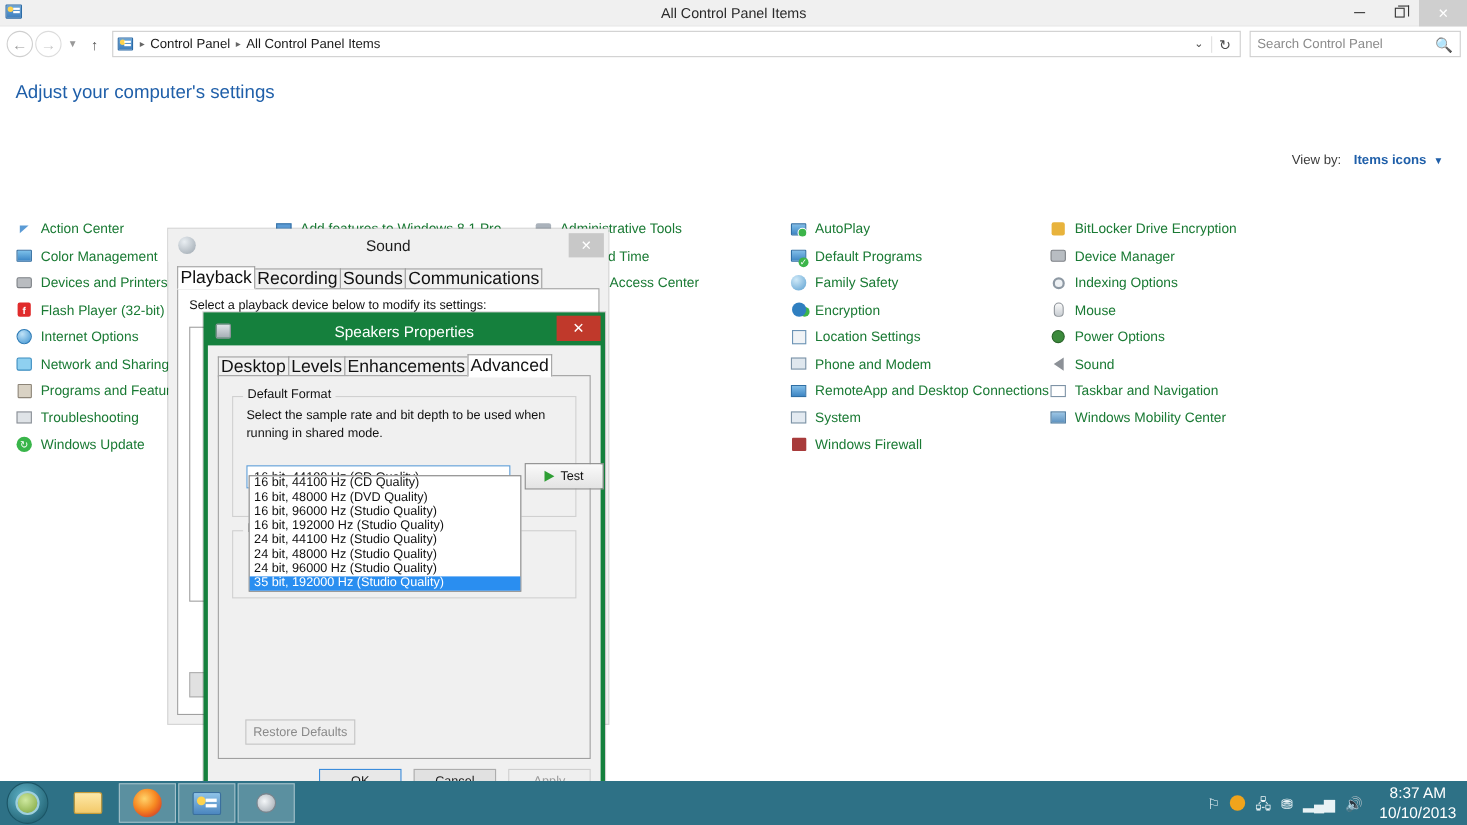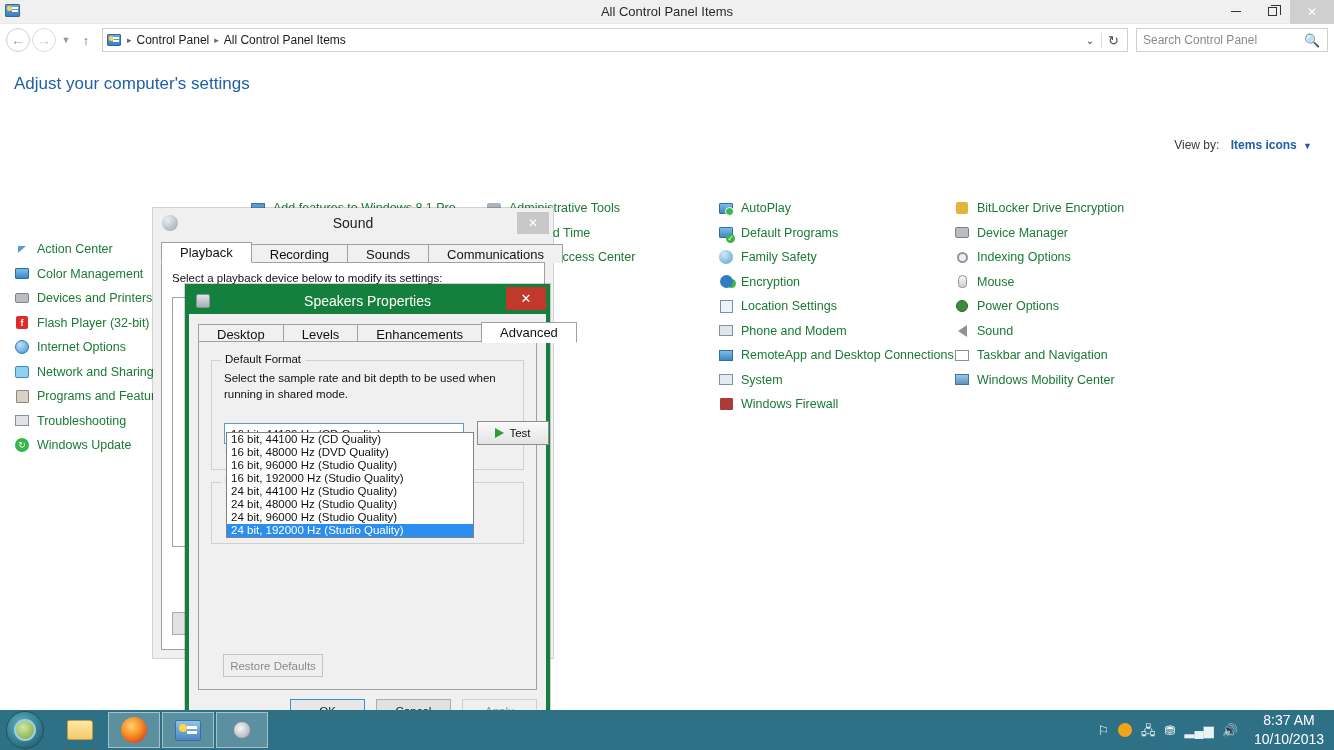--- a/index.html
+++ b/index.html
@@ -88,21 +88,21 @@
   .viewby {
     position: absolute; right: 22px; top: 82px;
     font-size: 12px; color: #444;
   }
   .viewby .lbl { color: #3b3b3b; }
   .viewby .val { color: #1f5fa9; margin-left: 8px; font-weight: bold; }
   .viewby .arrow { color: #1f5fa9; font-size: 9px; margin-left: 3px; }
 
   .cp-grid { position: absolute; left: 0; top: 140px; right: 0; }
   .cp-col { position: absolute; top: 0; }
-  .cp-col.c1 { left: 14px; width: 240px; margin-top: 41px; }
+  .cp-col.c1 { left: 14px; width: 240px; }
   .cp-col.c2 { left: 250px; width: 230px; }
   .cp-col.c3 { left: 486px; width: 230px; }
   .cp-col.c4 { left: 718px; width: 238px; }
   .cp-col.c5 { left: 954px; width: 250px; }
   .cp-item {
     height: 24.5px; display: flex; align-items: center;
     font-size: 12.5px; color: #1a7a34; white-space: nowrap;
   }
   .cp-item .ic {
     width: 16px; height: 16px; margin-right: 7px; flex: 0 0 auto;
@@ -152,21 +152,21 @@
   .sound-tb { height: 30px; background: #f0f0f0; display: flex; align-items: center; position: relative; }
   .sound-tb .ico { width: 16px; height: 16px; margin-left: 9px;
     border-radius: 50%; background: radial-gradient(circle at 35% 30%,#e9eef2,#9aa4ad); }
   .sound-tb .t { position: absolute; left: 0; right: 0; text-align: center;
     font-size: 14px; color: #1c1c1c; }
   .sound-tb .x { position: absolute; right: 4px; top: 4px; width: 32px; height: 22px;
     background: #c8c8c8; color: #fff; display: flex; align-items: center; justify-content: center; font-size: 12px; }
   .sound-body { position: absolute; left: 8px; right: 8px; top: 34px; bottom: 8px; }
   .tabstrip { display: flex; align-items: flex-end; height: 21px; }
   .tab {
-    height: 19px; padding: 0 18px; font-size: 13px; color: #111;
+    height: 19px; padding: 0 2px; font-size: 16px; color: #111;
     background: #f0f0f0; border: 1px solid #a0a0a0; border-bottom: none;
     display: flex; align-items: center; margin-right: -1px;
   }
   .tab.active { height: 21px; background: #fff; border-bottom: 1px solid #fff; position: relative; z-index: 2; }
   .tabpane { border: 1px solid #a0a0a0; background: #fff; position: absolute;
     left: 0; right: 0; top: 20px; bottom: 0; }
   .pane-text { font-size: 11.5px; color: #111; padding: 9px 10px 0 10px; }
   .listbox { position: absolute; left: 10px; right: 10px; top: 34px; height: 250px;
     border: 1px solid #a0a0a0; background: #fff; }
   .sound-btns { position: absolute; left: 10px; bottom: 10px; }
@@ -593,21 +593,21 @@
     </div>
 
     <div class="dropdown">
       <div class="dd-item">16 bit, 44100 Hz (CD Quality)</div>
       <div class="dd-item">16 bit, 48000 Hz (DVD Quality)</div>
       <div class="dd-item">16 bit, 96000 Hz (Studio Quality)</div>
       <div class="dd-item">16 bit, 192000 Hz (Studio Quality)</div>
       <div class="dd-item">24 bit, 44100 Hz (Studio Quality)</div>
       <div class="dd-item">24 bit, 48000 Hz (Studio Quality)</div>
       <div class="dd-item">24 bit, 96000 Hz (Studio Quality)</div>
-      <div class="dd-item sel">24 bit, 192000 Hz (Studio Quality)</div>
+      <div class="dd-item sel">35 bit, 192000 Hz (Studio Quality)</div>
     </div>
 
   </div>
 </div>
 
 <div class="taskbar">
   <div class="start-orb">
     <div class="inner"></div>
   </div>
   <div class="tb-apps">

